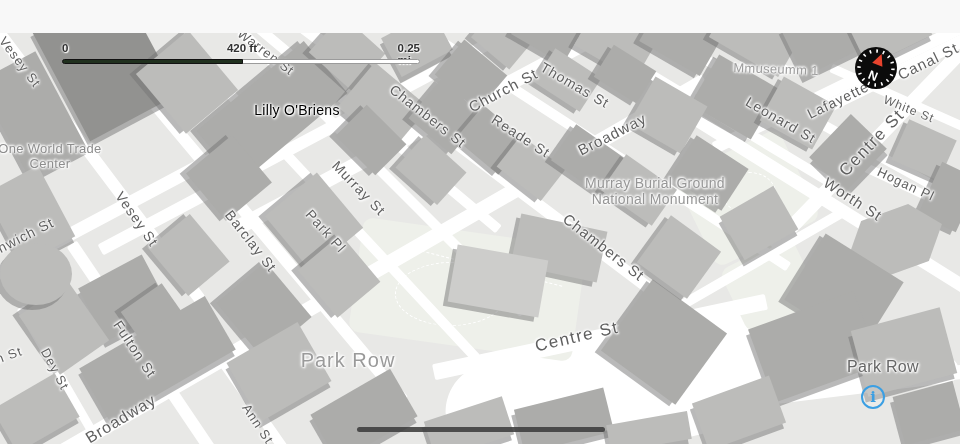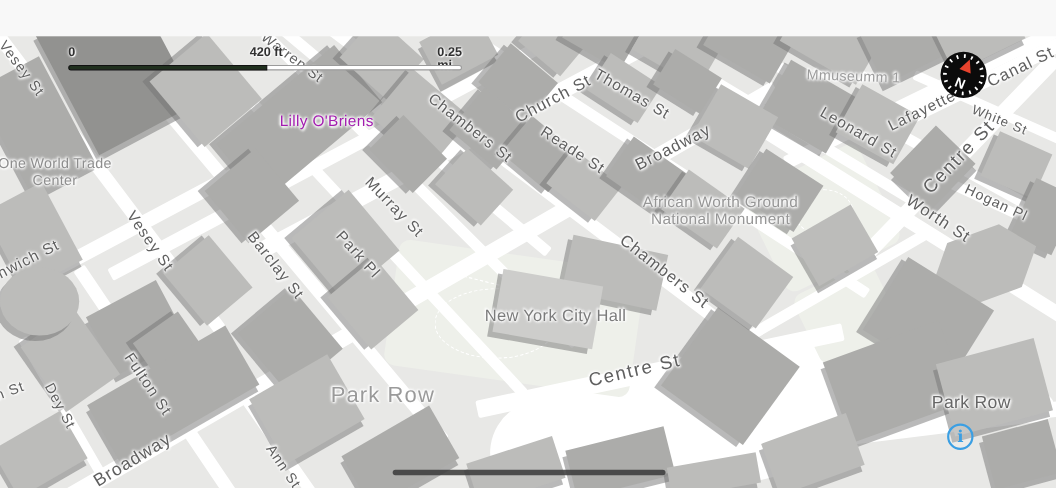--- a/index.html
+++ b/index.html
@@ -173,24 +173,23 @@
     <span class="lbl" style="left:137px;top:219px;font-size:14px;transform:translate(-50%,-50%) rotate(55deg);">Vesey St</span>
     <span class="lbl" style="left:604px;top:247px;font-size:15px;transform:translate(-50%,-50%) rotate(38deg);">Chambers St</span>
     <span class="lbl" style="left:577px;top:337px;font-size:17px;letter-spacing:1.5px;transform:translate(-50%,-50%) rotate(-13deg);">Centre St</span>
     <span class="lbl" style="left:135px;top:349px;font-size:14px;transform:translate(-50%,-50%) rotate(56deg);">Fulton St</span>
     <span class="lbl" style="left:55px;top:369px;font-size:13px;transform:translate(-50%,-50%) rotate(62deg);">Dey St</span>
     <span class="lbl" style="left:121px;top:419px;font-size:16px;transform:translate(-50%,-50%) rotate(-31deg);">Broadway</span>
     <span class="lbl" style="left:258px;top:424px;font-size:13px;transform:translate(-50%,-50%) rotate(56deg);">Ann St</span>
     <span class="lbl" style="left:9px;top:355px;font-size:13px;transform:translate(-50%,-50%) rotate(-20deg);">n St</span>
 
     <span class="plc" style="left:50px;top:157px;width:120px;font-size:13px;color:#8d8d8d;transform:translate(-50%,-50%);">One World Trade Center</span>
-    <span class="plc" style="left:297px;top:110px;width:140px;font-size:14px;color:#a21caf;transform:translate(-50%,-50%);">Lilly O'Briens</span>
+    <span class="plc" style="left:297px;top:110px;width:140px;font-size:14px;color:#000000;transform:translate(-50%,-50%);">Lilly O'Briens</span>
     <span class="plc" style="left:776px;top:70px;width:120px;font-size:13px;color:#9c9c9c;transform:translate(-50%,-50%) rotate(2deg);">Mmuseumm 1</span>
-    <span class="plc" style="left:655px;top:191px;width:160px;font-size:14px;color:#969696;transform:translate(-50%,-50%);">African Worth Ground National Monument</span>
-    <span class="plc" style="left:505px;top:287px;width:180px;font-size:15px;color:#7b7b7b;transform:translate(-50%,-50%);">New York City Hall</span>
+    <span class="plc" style="left:655px;top:191px;width:160px;font-size:14px;color:#969696;transform:translate(-50%,-50%);">Murray Burial Ground National Monument</span>
     <span class="plc" style="left:348px;top:360px;width:140px;font-size:20px;letter-spacing:1px;color:#9a9a9a;transform:translate(-50%,-50%);">Park Row</span>
     <span class="plc" style="left:883px;top:367px;width:120px;font-size:16px;color:#666;transform:translate(-50%,-50%);">Park Row</span>
   </div>
 
   <div id="statusbar"></div>
 
   <div id="scalebar">
     <span class="zero">0</span>
     <span class="primary">420 ft</span>
     <span class="secondary">0.25 mi</span>

